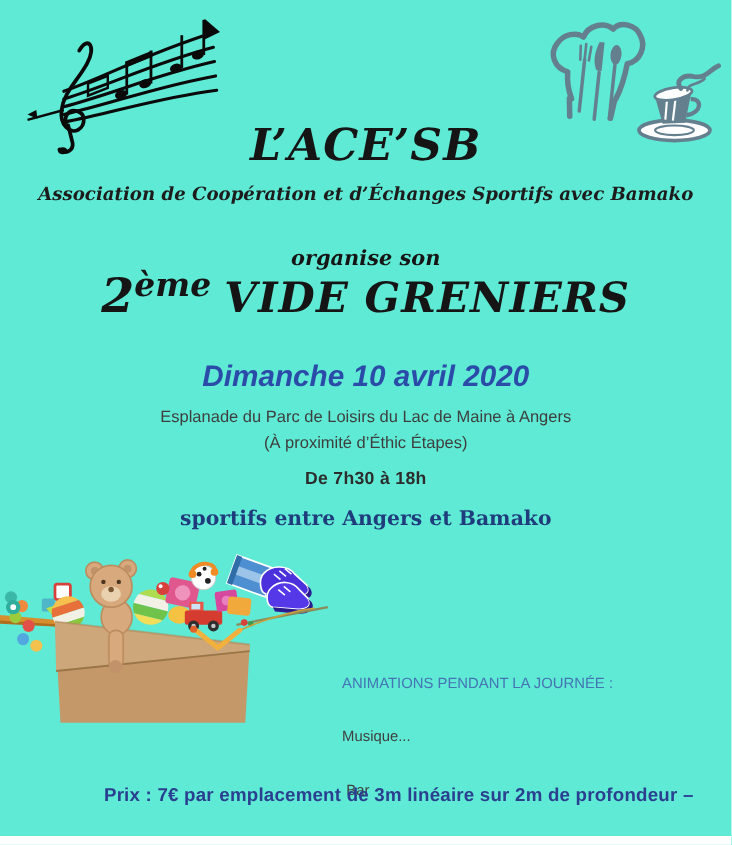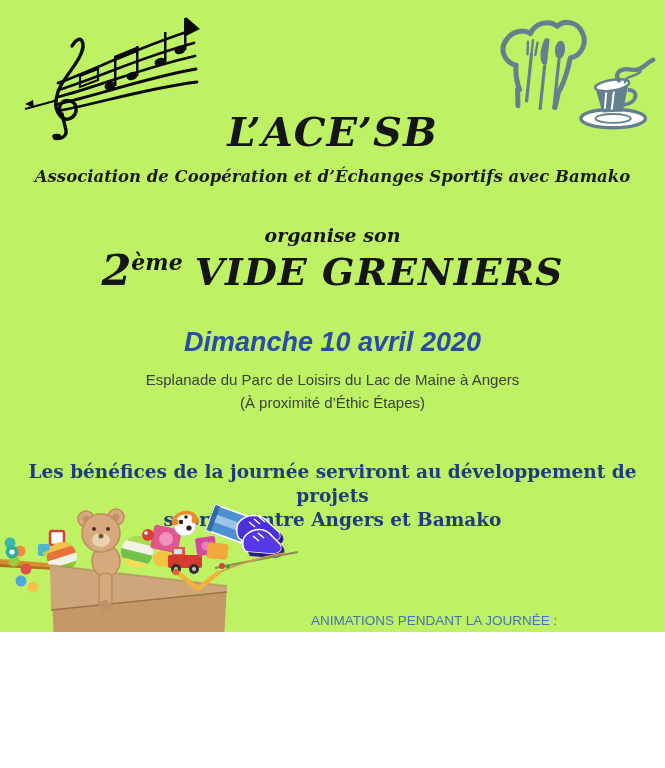--- a/index.html
+++ b/index.html
@@ -1,30 +1,30 @@
 <!DOCTYPE html>
 <html><head>
 <meta charset="utf-8">
 <style>
   html,body{margin:0;padding:0;background:#fff;}
-  .page{position:relative;width:665px;height:632px;background:#bef264;overflow:hidden;
+  .page{position:relative;width:665px;height:760px;background:#5eead4;overflow:hidden;
         font-family:"Liberation Sans",sans-serif;}
   .abs{position:absolute;}
   .center{left:0;width:665px;text-align:center;}
 
   .title{top:108px;font-family:"DejaVu Serif",serif;font-weight:bold;font-style:italic;
          font-size:40px;color:#151515;letter-spacing:1px;}
   .subtitle{top:167px;font-family:"DejaVu Serif",serif;font-weight:bold;font-style:italic;
          font-size:16.5px;color:#1c1c1c;}
   .intro{top:224px;font-family:"DejaVu Serif",serif;font-weight:bold;font-style:italic;
          font-size:19px;color:#151515;}
   .event-name{top:245px;font-family:"DejaVu Serif",serif;font-weight:bold;font-style:italic;
          font-size:38px;color:#151515;}
   .event-name .num{font-size:43px;}
-  .event-name .sup{font-size:22px;position:relative;top:-15px;}
+  .event-name .sup{font-size:30px;position:relative;top:-15px;}
   .event-name .name{margin-left:12px;letter-spacing:1px;}
   .date{top:327px;font-weight:bold;font-style:italic;font-size:27px;color:#2B4BA8;}
   .loc1{top:371px;font-size:15px;color:#3E3E3E;}
   .loc2{top:394px;font-size:15px;color:#3E3E3E;}
   .hours{top:427px;font-size:16px;font-weight:bold;color:#2C2C2C;letter-spacing:0.3px;}
   .benefits{top:460px;font-family:"DejaVu Serif",serif;font-weight:bold;font-size:18.5px;
          color:#1F3D7C;line-height:24px;}
   .animations{left:311px;top:581px;font-size:13.5px;line-height:16.2px;color:#3F3F3F;
          white-space:pre-wrap;}
   .animations .heading{color:#4574B4;}
@@ -101,23 +101,23 @@
   <div class="abs center intro">organise son</div>
   <div class="abs center subtitle">Association de Coopération et d’Échanges Sportifs avec Bamako</div>
 
   <div class="abs center event-name">
     <span class="num">2</span><span class="sup">ème</span><span class="name">VIDE GRENIERS</span>
   </div>
 
   <div class="abs center date">Dimanche 10 avril 2020</div>
   <div class="abs center loc2">(À proximité d’Éthic Étapes)</div>
   <div class="abs center loc1">Esplanade du Parc de Loisirs du Lac de Maine à Angers</div>
+  <div class="abs center hours">De 7h30 à 18h</div>
 
   <div class="abs center benefits">
-    <div>Les bénéfices de la journée serviront au développement de projets</div>
     <div>sportifs entre Angers et Bamako</div>
   </div>
 
   <svg class="abs" style="left:0;top:495px;" width="300" height="205" viewBox="0 0 300 205">
 
     <polygon points="0,64 58,69 58,75 0,71" fill="#D78F2E"></polygon>
     <polygon points="0,69 58,73 58,75 0,72" fill="#B06F1F"></polygon>
 
     <g>
       <circle cx="10" cy="48" r="5.5" fill="#3BB8A8"></circle>

